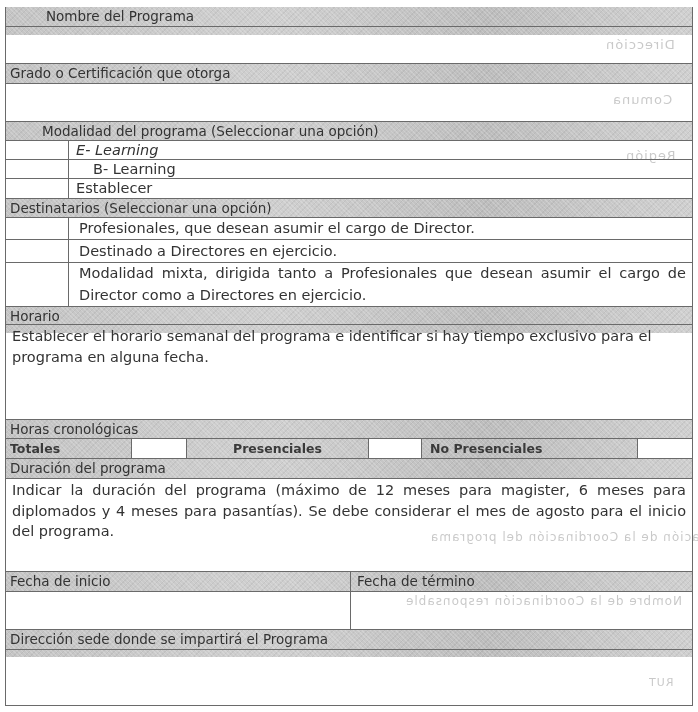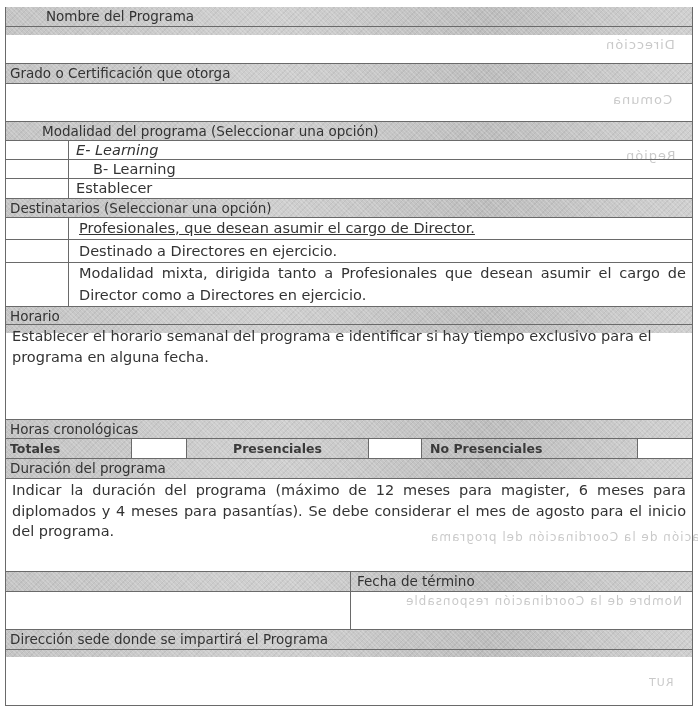--- a/index.html
+++ b/index.html
@@ -62,21 +62,21 @@
   <div class="row" style="top:170px; height:20px;">
     <div class="cell" style="left:0; width:62px;"></div>
     <div class="cell vline opt" style="left:62px; right:0;">Establecer</div>
   </div>
 
   <div class="row hdr" style="top:190px; height:19px;">
     <span class="t">Destinatarios (Seleccionar una opción)</span>
   </div>
   <div class="row" style="top:209px; height:22px;">
     <div class="cell" style="left:0; width:62px;"></div>
-    <div class="cell vline opt" style="left:62px; right:0; line-height:21px; padding-left:10px;text-decoration:underline;">Profesionales, que desean asumir el cargo de Director.</div>
+    <div class="cell vline opt" style="left:62px; right:0; line-height:21px; padding-left:10px;">Profesionales, que desean asumir el cargo de Director.</div>
   </div>
   <div class="row" style="top:231px; height:23px;">
     <div class="cell" style="left:0; width:62px;"></div>
     <div class="cell vline opt" style="left:62px; right:0; line-height:22px; padding-left:10px;">Destinado a Directores en ejercicio.</div>
   </div>
   <div class="row" style="top:254px; height:44px;">
     <div class="cell" style="left:0; width:62px;"></div>
     <div class="cell vline para justify" style="left:62px; right:0; padding:0 6px 0 10px; line-height:21.5px;">Modalidad mixta, dirigida tanto a Profesionales que desean asumir el cargo de Director como a Directores en ejercicio.</div>
   </div>
 
@@ -100,20 +100,21 @@
   </div>
 
   <div class="row hdr" style="top:450px; height:20px;">
     <span class="t">Duración del programa</span>
   </div>
   <div class="row" style="top:470px; height:93px;">
     <div class="para justify">Indicar la duración del programa (máximo de 12 meses para magister, 6 meses para diplomados y 4 meses para pasantías). Se debe considerar el mes de agosto para el  inicio del programa.</div>
   </div>
 
   <div class="row hdr" style="top:563px; height:20px; padding-left:0;">
+    <div class="cell" style="left:0; width:344px; padding-left:4px;">Fecha de inicio</div>
     <div class="cell vline" style="left:344px; right:0; padding-left:6px;">Fecha de término</div>
   </div>
   <div class="row" style="top:583px; height:38px;">
     <div class="cell" style="left:0; width:344px;"></div>
     <div class="cell vline" style="left:344px; right:0;"></div>
   </div>
 
   <div class="row hdr" style="top:621px; height:28px;">
     <span class="t">Dirección sede donde se impartirá el Programa</span>
   </div>

